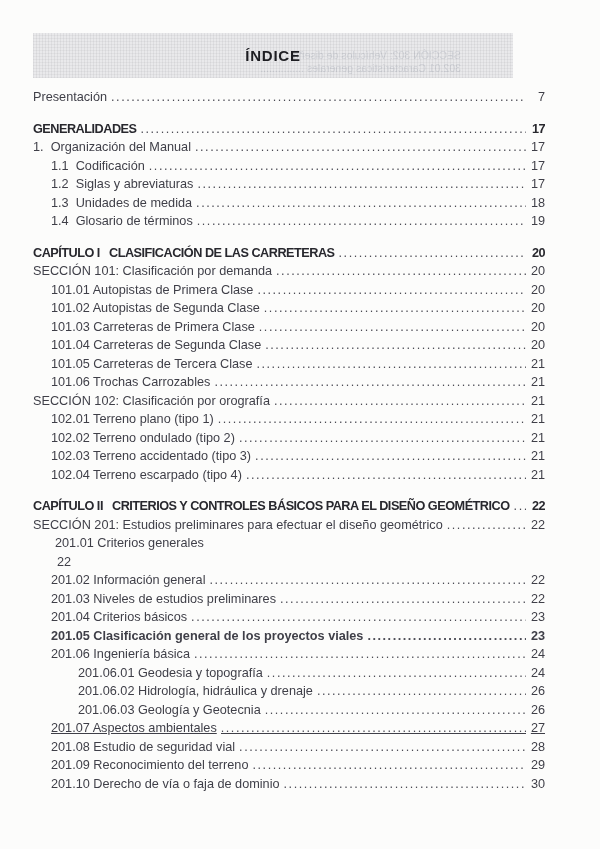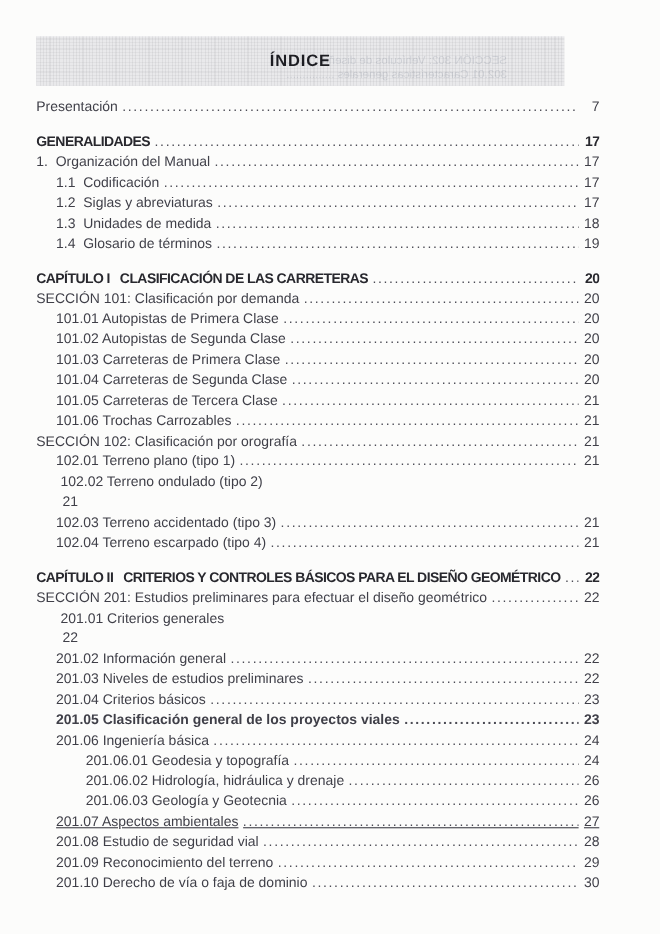--- a/index.html
+++ b/index.html
@@ -195,21 +195,21 @@
         <div class="toc-row" style="padding-left: 0px;">
           <span class="toc-label">SECCIÓN 102: Clasificación por orografía</span>
           <span class="leader"></span>
           <span class="toc-page">21</span>
         </div>
         <div class="toc-row" style="padding-left: 18px;">
           <span class="toc-label">102.01 Terreno plano (tipo 1)</span>
           <span class="leader"></span>
           <span class="toc-page">21</span>
         </div>
-        <div class="toc-row" style="padding-left: 18px; flex-direction: column;">
+        <div class="toc-row" style="padding-left: 18px;">
           <span class="toc-label">102.02 Terreno ondulado (tipo 2)</span>
           <span class="leader"></span>
           <span class="toc-page">21</span>
         </div>
         <div class="toc-row" style="padding-left: 18px;">
           <span class="toc-label">102.03 Terreno accidentado (tipo 3)</span>
           <span class="leader"></span>
           <span class="toc-page">21</span>
         </div>
         <div class="toc-row" style="padding-left: 18px;">

